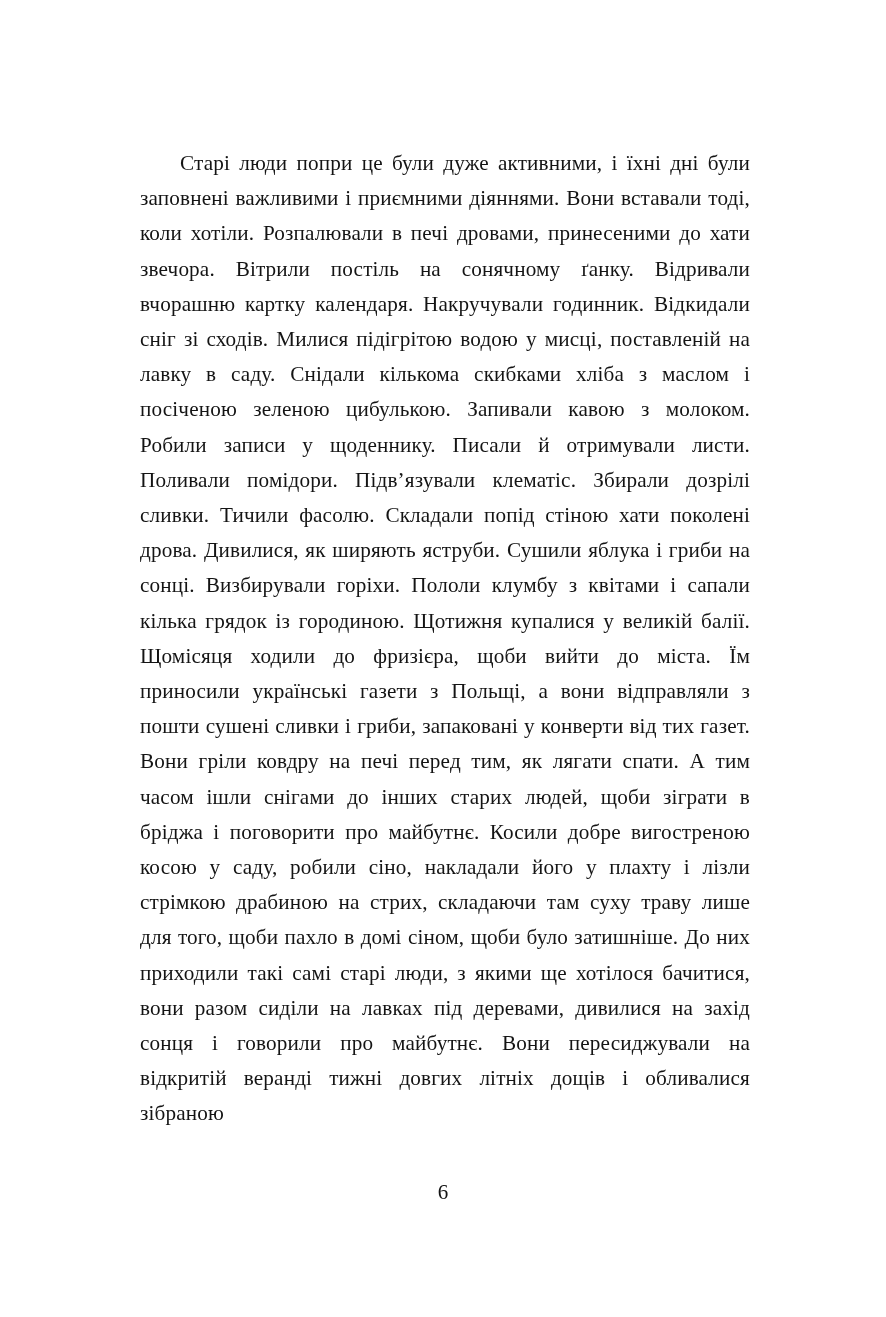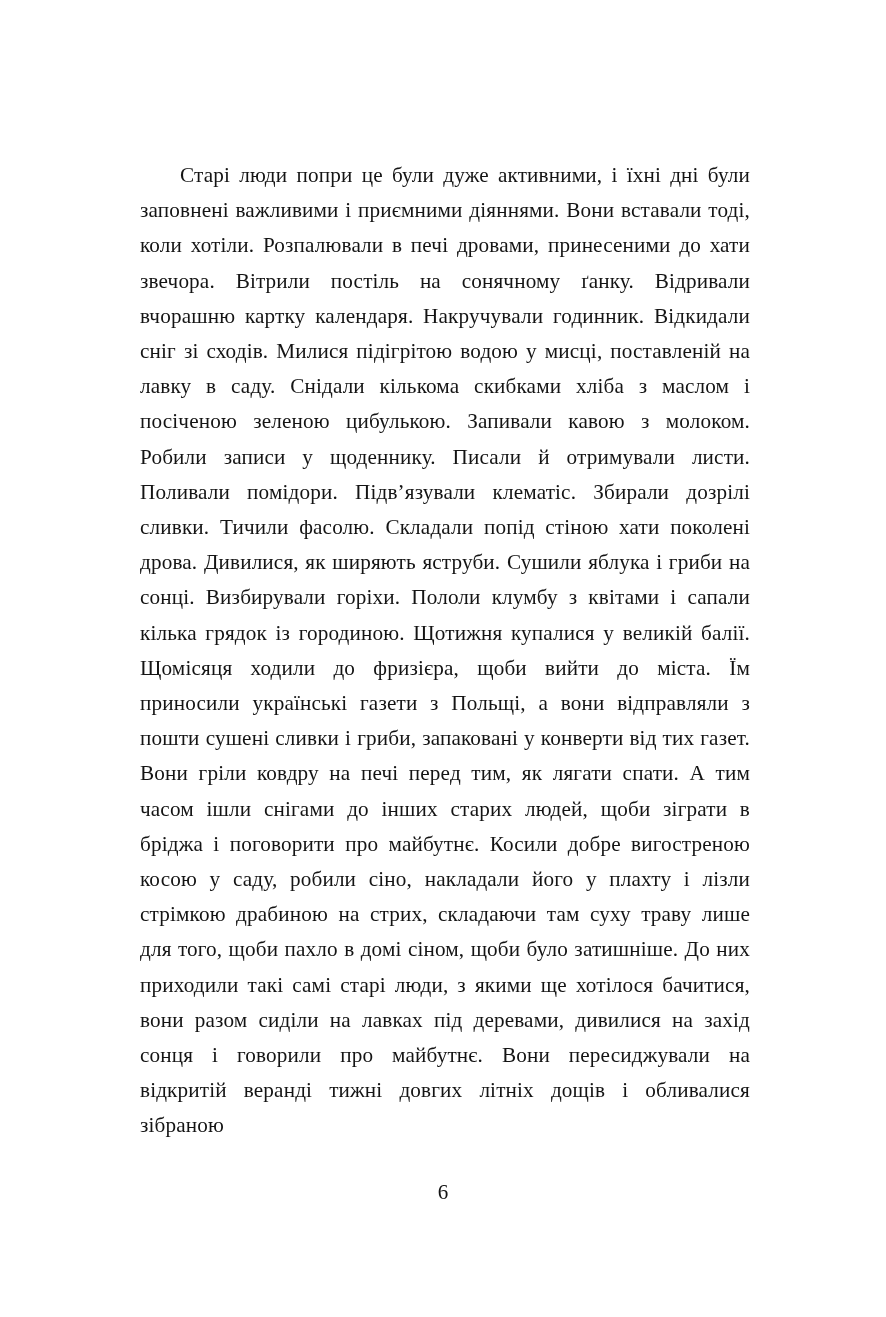--- a/index.html
+++ b/index.html
@@ -16,21 +16,21 @@
   }
   .page {
     position: relative;
     width: 886px;
     height: 1317px;
     box-sizing: border-box;
   }
   .text-block {
     position: absolute;
     left: 140px;
-    top: 158px;
+    top: 146px;
     width: 610px;
     text-align: justify;
     text-justify: inter-word;
     font-size: 21.2px;
     line-height: 35.2px;
     letter-spacing: 0.15px;
     word-spacing: 0.4px;
     hyphens: manual;
   }
   .text-block p {

